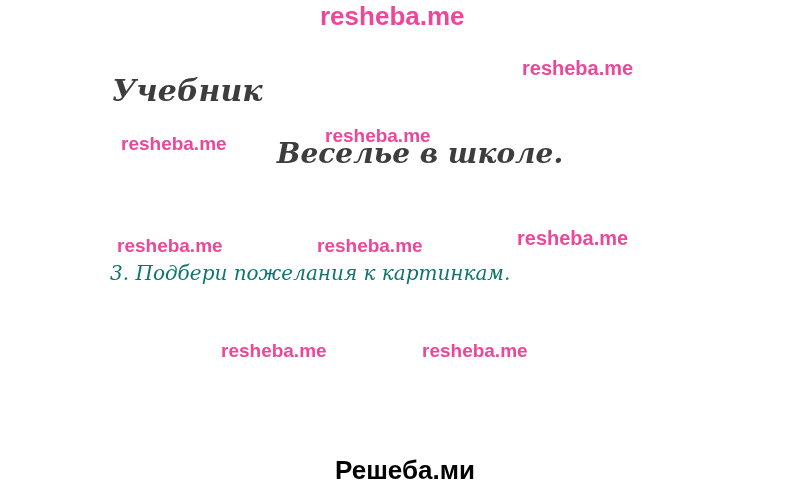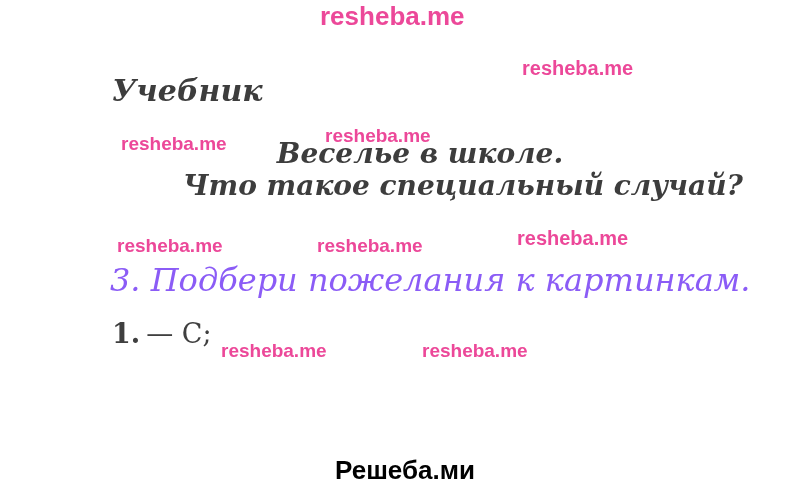--- a/index.html
+++ b/index.html
@@ -58,22 +58,22 @@
     line-height: 32px;
     color: #3d3d3d;
     white-space: nowrap;
   }
   .task-heading {
     position: absolute;
     left: 110px; top: 261px;
     font-family: "DejaVu Serif", serif;
     font-style: italic;
     font-weight: normal;
-    font-size: 32px;
-    color: #8b5cf6;
+    font-size: 20px;
+    color: #0f766e;
     white-space: nowrap;
   }
   .answers {
     position: absolute;
     left: 112px; top: 317px;
     font-family: "DejaVu Serif", serif;
     font-size: 27px;
     line-height: 34px;
     color: #3f3f3f;
   }
@@ -100,31 +100,29 @@
   <span class="wm wm-top">resheba.me</span>
 
   <div class="uchebnik">Учебник</div>
 
   <span class="wm wm-upper-right">resheba.me</span>
   <span class="wm wm-mid-left">resheba.me</span>
   <span class="wm wm-mid-center">resheba.me</span>
 
   <div class="lesson-title">
     <div>Веселье в школе.</div>
-    <div>Что такое специальный случай?</div>
   </div>
 
   <span class="wm wm-row3-left">resheba.me</span>
   <span class="wm wm-row3-center">resheba.me</span>
   <span class="wm wm-row3-right">resheba.me</span>
 
   <div class="task-heading">3. Подбери пожелания к картинкам.</div>
 
   <div class="answers">
-    <div class="answer-row"><span class="answer-num">1.</span><span class="answer-val">— C;</span></div>
   </div>
 
   <span class="wm wm-answers-left">resheba.me</span>
   <span class="wm wm-answers-right">resheba.me</span>
 
   <div class="footer-brand">Решеба.ми</div>
 
 </div>
 
 </body></html>

